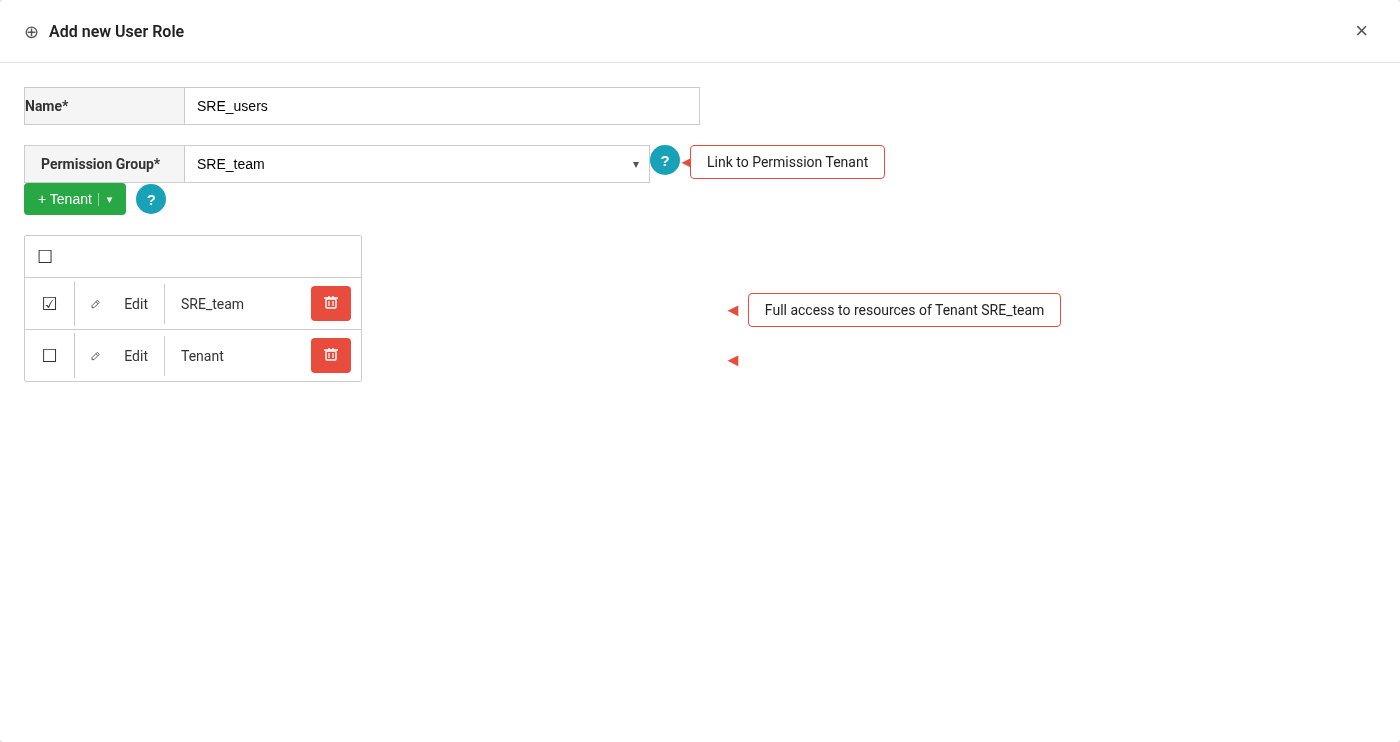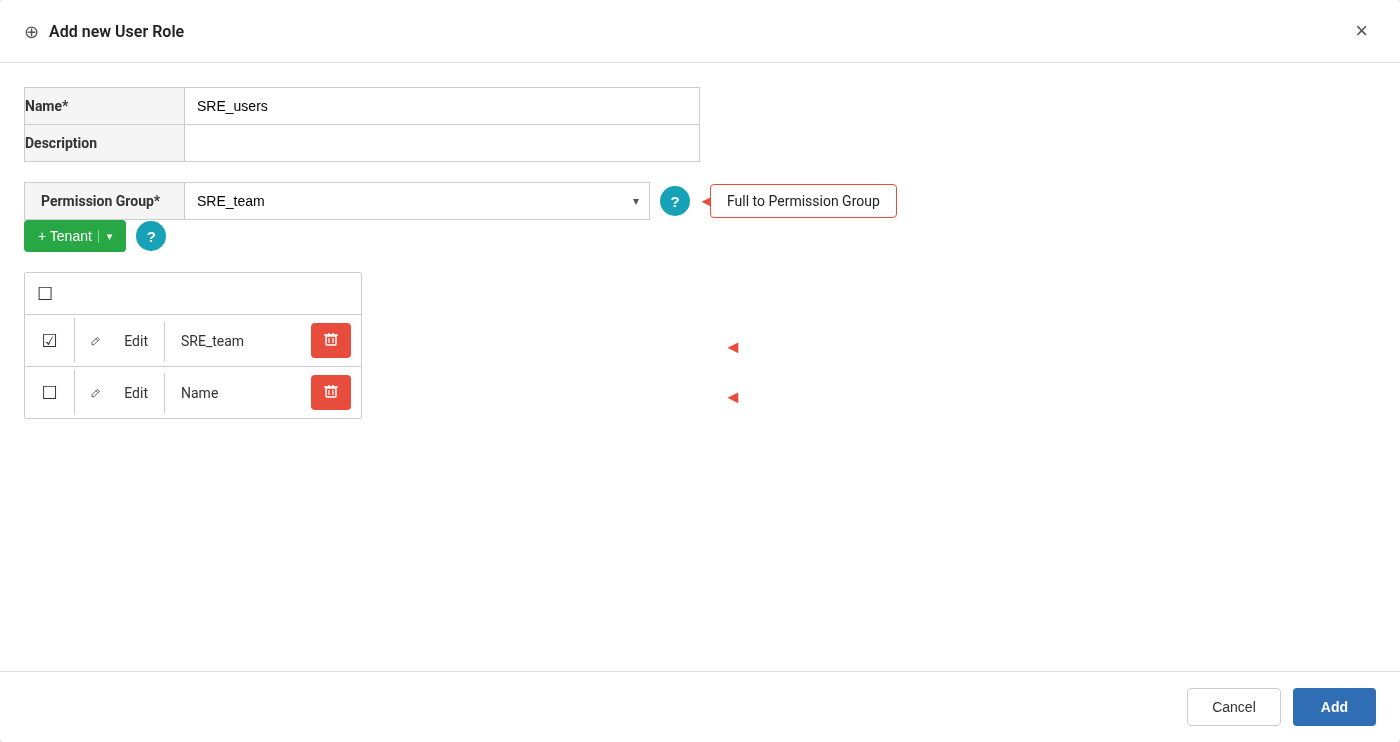--- a/index.html
+++ b/index.html
@@ -254,22 +254,21 @@
       border: none;
       border-radius: 4px;
       padding: 10px 28px;
       font-size: 14px;
       font-weight: 600;
       cursor: pointer;
       color: white;
     }
     .perm-row-wrapper {
       display: flex;
-      align-items: center;
-      gap: 10px;
+      align-items: flex-start;
       margin-bottom: 0;
     }
   </style>
 </head>
 <body>
 
 <div class="dialog">
 
   <div class="dialog-header">
     <span class="drag-icon">⊕</span>
@@ -278,26 +277,20 @@
   </div>
 
   <div class="dialog-body">
 
     <table class="form-table">
       <tbody>
           <tr>
         <td class="form-label-cell">Name*</td>
         <td class="form-input-cell">
           <input type="text" value="SRE_users" style="">
-        </td>
-      </tr>
-      <tr>
-        <td class="form-label-cell">Description</td>
-        <td class="form-input-cell">
-          <input type="text" style="">
         </td>
       </tr>
     </tbody>
       </table>
 
     <div class="perm-row-wrapper">
       <div class="permission-table-row" style="width:calc(50% - 50px);">
         <div class="form-label-cell">Permission Group*</div>
         <div class="permission-select-cell">
           <select class="permission-select">
@@ -305,21 +298,21 @@
             <option value="Admin">Admin</option>
             <option value="ReadOnly">ReadOnly</option>
           </select>
           <span class="select-arrow">▾</span>
         </div>
       </div>
       <button class="btn-help">?</button>
       <div style="position:relative; margin-left:10px;">
         <span class="callout-arrow">◄</span>
         <div class="callout-box">
-          <span>Full to Permission Group</span>
+          <span>Link to Permission Tenant</span>
         </div>
       </div>
     </div>
 
     <div class="tenant-section">
       <button class="btn-add-tenant">
         <span>+ Tenant</span>
         <span class="dropdown-arrow">▾</span>
       </button>
       <button class="btn-help">?</button>
@@ -363,46 +356,45 @@
             <div class="tenant-cell-check">
               <span class="checkbox-icon">☐</span>
             </div>
             <div class="tenant-cell-edit">
               <svg width="14" height="14" viewBox="0 0 14 14" fill="none">
                 <path d="M9.5 1.5L12.5 4.5L4.5 12.5H1.5V9.5L9.5 1.5Z" stroke="#333" stroke-width="1.2" fill="none"></path>
                 <path d="M7.5 3.5L10.5 6.5" stroke="#333" stroke-width="1.2"></path>
               </svg>
               <span>Edit</span>
             </div>
-            <div class="tenant-cell-name">Name</div>
+            <div class="tenant-cell-name">Tenant</div>
             <div class="tenant-cell-delete">
               <button class="btn-delete">
                 <svg width="16" height="16" viewBox="0 0 16 16" fill="white">
                   <rect x="3" y="5" width="10" height="9" rx="1" fill="none" stroke="white" stroke-width="1.5"></rect>
                   <line x1="1" y1="4" x2="15" y2="4" stroke="white" stroke-width="1.5"></line>
                   <line x1="6" y1="4" x2="6" y2="2" stroke="white" stroke-width="1.5"></line>
                   <line x1="10" y1="4" x2="10" y2="2" stroke="white" stroke-width="1.5"></line>
                   <line x1="6" y1="7" x2="6" y2="12" stroke="white" stroke-width="1.2"></line>
                   <line x1="10" y1="7" x2="10" y2="12" stroke="white" stroke-width="1.2"></line>
                 </svg>
               </button>
             </div>
           </div>
         </div>
       </div>
 
       <div style="display:flex; flex-direction:column; gap:0; justify-content:center; margin-top:50px;">
         <div style="display:flex; align-items:center; height:50px; gap:6px;">
           <span style="color:#e74c3c; font-size:18px;">◄</span>
+          <div class="callout-box">
+            <span>Full access to resources of Tenant SRE_team</span>
+          </div>
         </div>
         <div style="display:flex; align-items:center; height:50px; gap:6px;">
           <span style="color:#e74c3c; font-size:18px;">◄</span>
         </div>
       </div>
     </div>
 
   </div>
 
-  <div class="dialog-footer">
-    <button class="btn-cancel">Cancel</button>
-    <button class="btn-add">Add</button>
-  </div>
 </div>
 
 </body></html>

